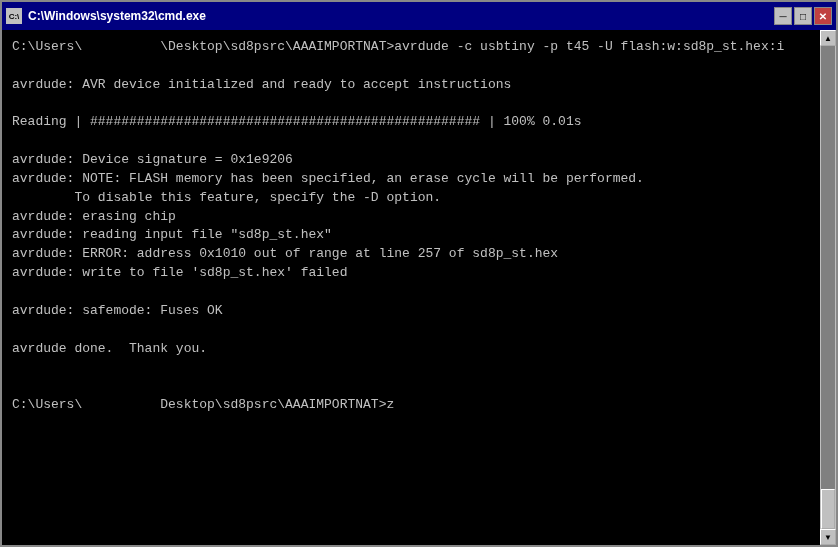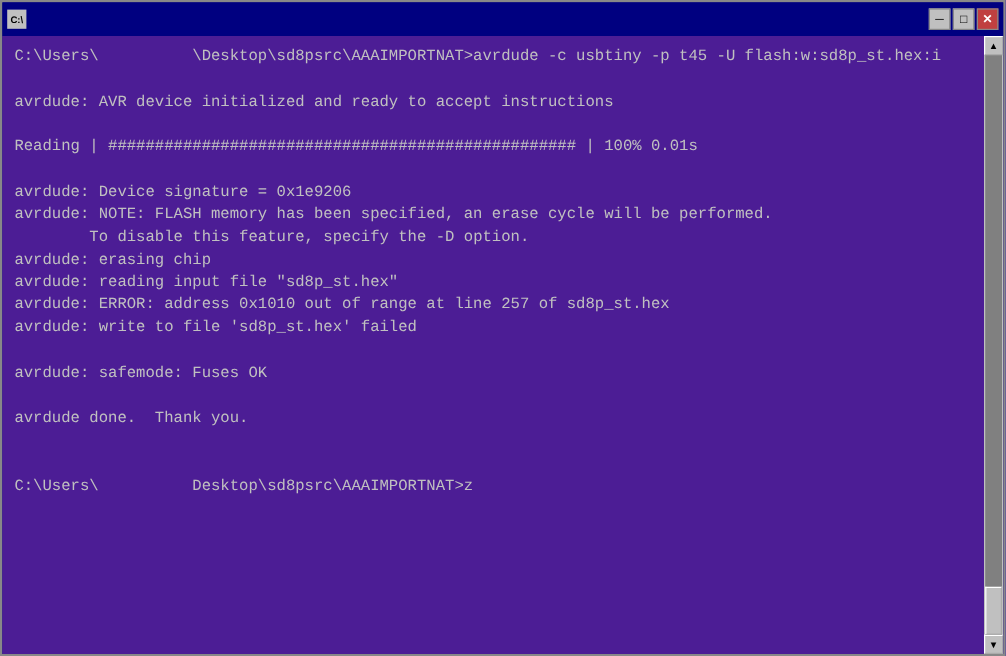--- a/index.html
+++ b/index.html
@@ -78,21 +78,21 @@
       color: #000;
       font-weight: bold;
     }
 
     .title-btn.close {
       background: #c04040;
       color: white;
     }
 
     .console-area {
-      background: #4c1d95;
+      background: #000000;
       flex: 1;
       padding: 8px 10px;
       overflow: hidden;
       position: relative;
     }
 
     .console-text {
       font-family: 'Courier New', Courier, monospace;
       font-size: 13px;
       color: #c0c0c0;
@@ -144,20 +144,21 @@
   </style>
 </head>
 <body>
 
 <div class="window">
   <div class="title-bar">
     <div class="title-bar-left">
       <div class="title-bar-icon">
         <span style="font-size:8px;color:#000;font-weight:bold;">C:\</span>
       </div>
+      <span class="title-bar-title">C:\Windows\system32\cmd.exe</span>
     </div>
     <div class="title-bar-buttons">
       <div class="title-btn">─</div>
       <div class="title-btn">□</div>
       <div class="title-btn close">✕</div>
     </div>
   </div>
 
   <div class="console-area">
     <pre class="console-text">C:\Users\          \Desktop\sd8psrc\AAAIMPORTNAT&gt;avrdude -c usbtiny -p t45 -U flash:w:sd8p_st.hex:i

